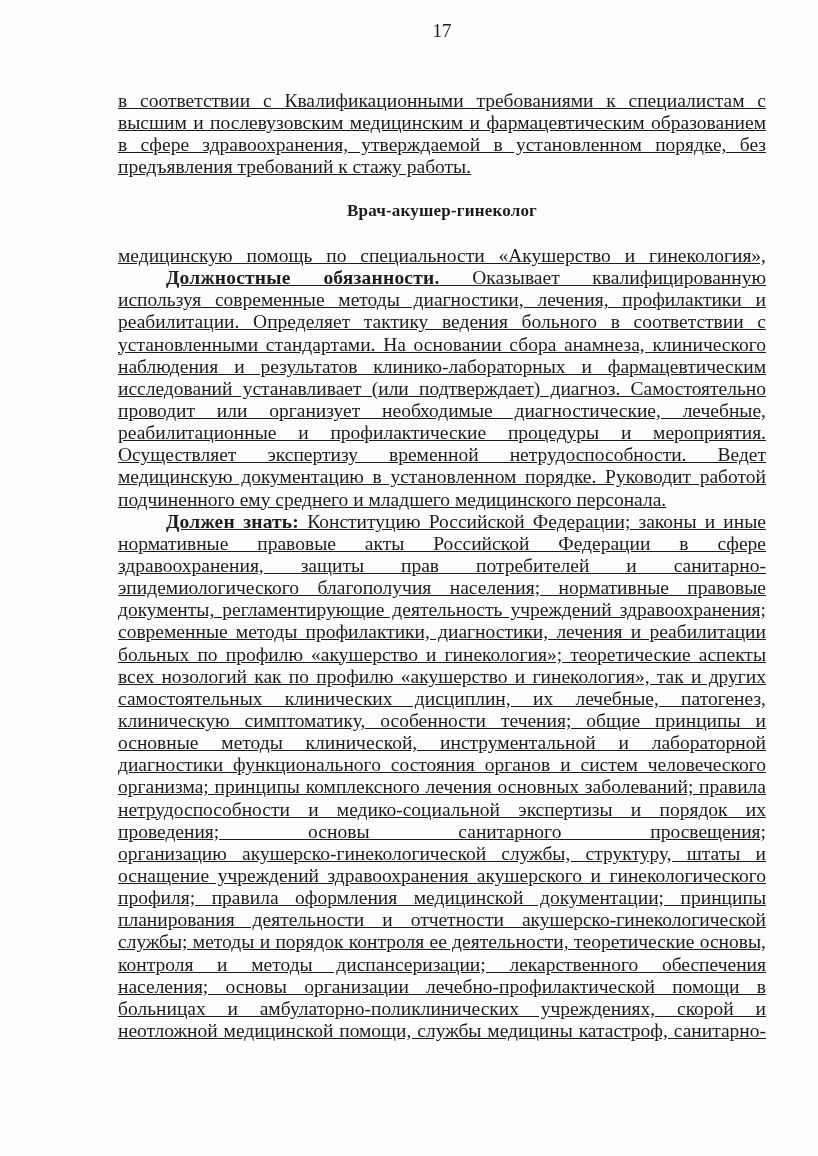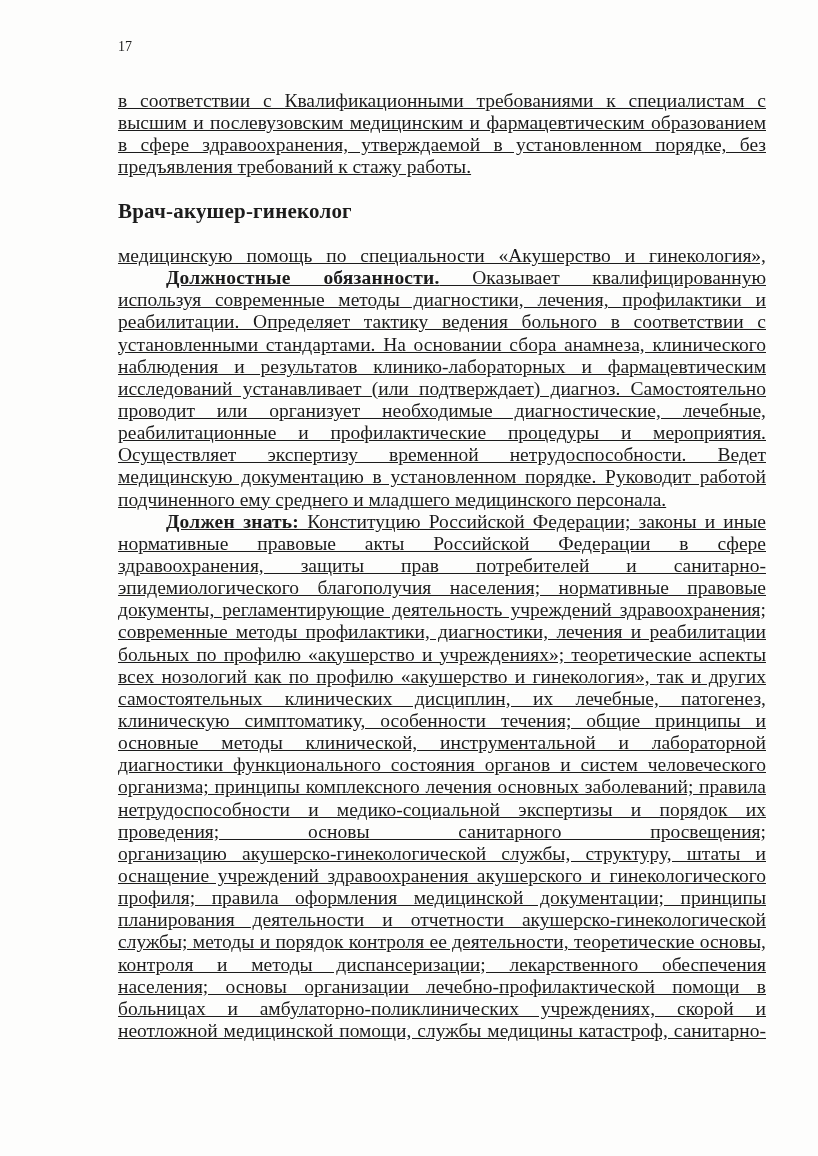--- a/index.html
+++ b/index.html
@@ -15,24 +15,25 @@
     font-family: "Liberation Serif", "DejaVu Serif", serif;
     color: #1c1c1c;
   }
   .page {
     position: absolute;
     inset: 0;
     background: #fdfdfc;
   }
   .page-number {
     position: absolute;
-    top: 36px;
+    top: 20px;
     left: 118px;
     width: 648px;
-    font-size: 14px;
+    text-align: center;
+    font-size: 19px;
     line-height: 22px;
   }
   .text-column {
     position: absolute;
     top: 90px;
     left: 118px;
     width: 648px;
     font-size: 19.5px;
   }
   .para {
@@ -52,23 +53,24 @@
     text-align-last: left;
   }
   .line.indented {
     text-indent: 48px;
   }
   .line b {
     font-weight: 700;
     letter-spacing: 0.2px;
   }
   .section-heading {
-    font-size: 21px;
+    font-size: 17px;
     font-weight: 700;
     line-height: 24px;
+    text-align: center;
     margin: 20.5px 0 22px 0;
     letter-spacing: 0.2px;
   }
 </style>
 </head>
 <body>
 
 <div class="page">
   <div class="page-number">17</div>
   <div class="text-column">
@@ -93,21 +95,21 @@
         <div class="line">медицинскую документацию в установленном порядке. Руководит работой</div>
         <div class="line unstretched">подчиненного ему среднего и младшего медицинского персонала.</div>
       </div>
       <div class="para">
         <div class="line indented"><b>Должен знать:</b> Конституцию Российской Федерации; законы и иные</div>
         <div class="line">нормативные правовые акты Российской Федерации в сфере</div>
         <div class="line">здравоохранения, защиты прав потребителей и санитарно-</div>
         <div class="line">эпидемиологического благополучия населения; нормативные правовые</div>
         <div class="line">документы, регламентирующие деятельность учреждений здравоохранения;</div>
         <div class="line">современные методы профилактики, диагностики, лечения и реабилитации</div>
-        <div class="line">больных по профилю «акушерство и учреждениях»; теоретические аспекты</div>
+        <div class="line">больных по профилю «акушерство и гинекология»; теоретические аспекты</div>
         <div class="line">всех нозологий как по профилю «акушерство и гинекология», так и других</div>
         <div class="line">самостоятельных клинических дисциплин, их лечебные, патогенез,</div>
         <div class="line">клиническую симптоматику, особенности течения; общие принципы и</div>
         <div class="line">основные методы клинической, инструментальной и лабораторной</div>
         <div class="line">диагностики функционального состояния органов и систем человеческого</div>
         <div class="line">организма; принципы комплексного лечения основных заболеваний; правила</div>
         <div class="line">нетрудоспособности и медико-социальной экспертизы и порядок их</div>
         <div class="line">проведения; основы санитарного просвещения;</div>
         <div class="line">организацию акушерско-гинекологической службы, структуру, штаты и</div>
         <div class="line">оснащение учреждений здравоохранения акушерского и гинекологического</div>

